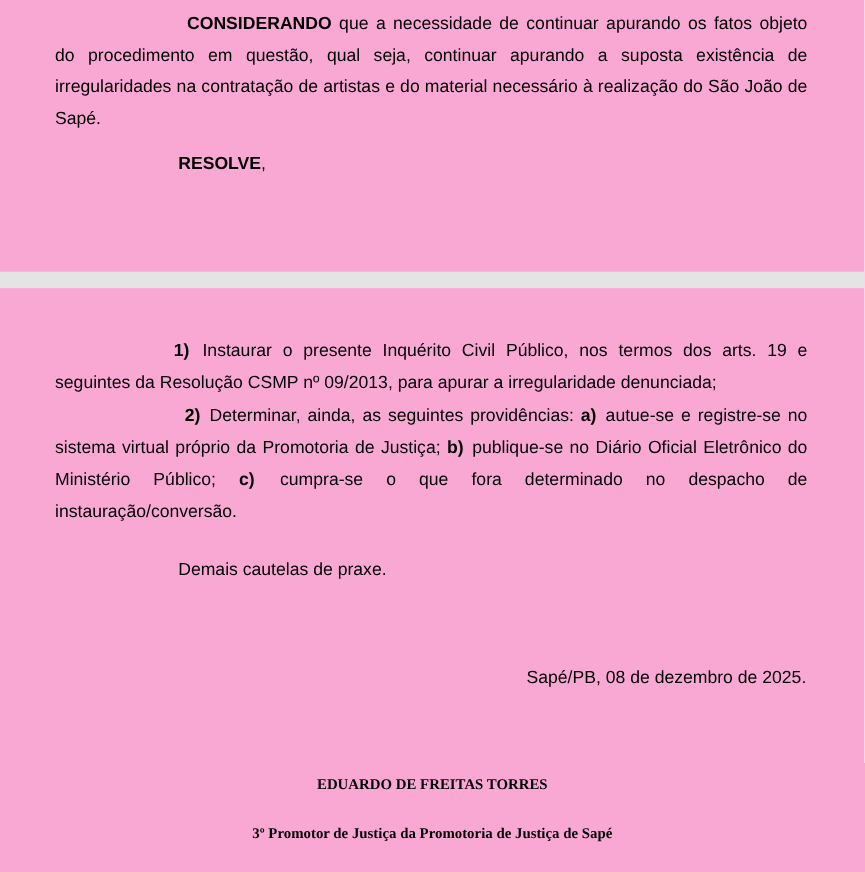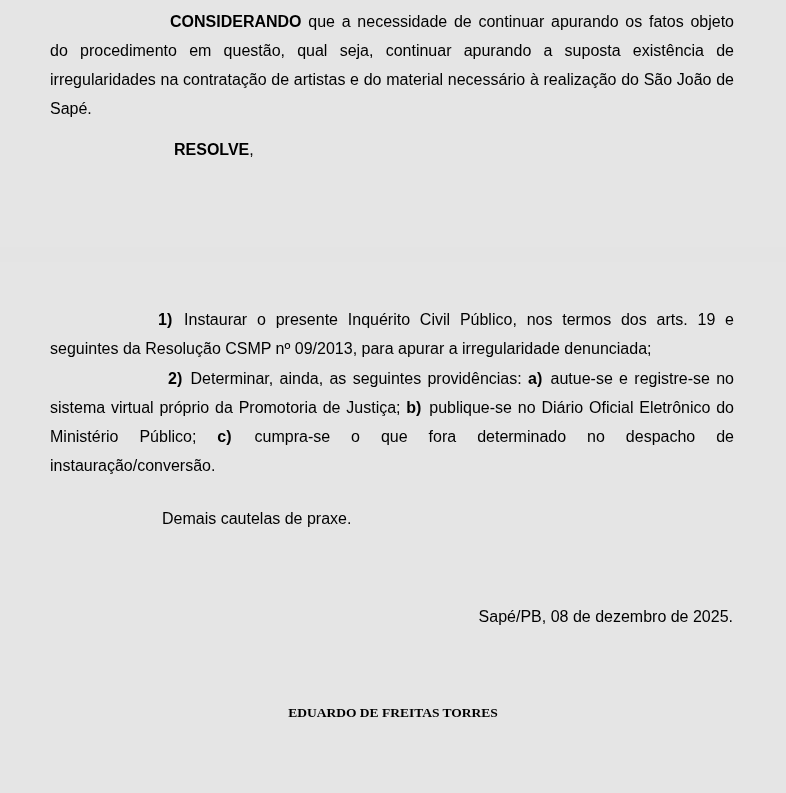--- a/index.html
+++ b/index.html
@@ -18,21 +18,21 @@
   .para {
     position: absolute;
     left: 50px;
     width: 684px;
     text-align: justify;
     text-align-last: left;
   }
   .para b, .inline-b { font-weight: bold; }
   .marker { font-weight: bold; margin-right: 2px; }
   .p-considerando { top: 7px; text-indent: 120px; }
-  .p-resolve { position: absolute; left: 174px; top: 135px; }
+  .p-resolve { position: absolute; left: 162px; top: 135px; }
   .redaction-bar {
     position: absolute;
     left: 0; top: 247px;
     width: 786px; height: 15px;
   }
   .p-item1 { top: 305px; text-indent: 108px; }
   .p-item2 { top: 364px; text-indent: 118px; }
   .p-closing { position: absolute; left: 162px; top: 504px; text-align: center; }
   .p-dateline {
     position: absolute;
@@ -48,32 +48,33 @@
     font-size: 13.5px;
     line-height: 16px;
     font-family: Liberation Serif, serif;
   }
   .sig-name { top: 705px; }
   .sig-title { top: 750px; }
 </style>
 </head>
 <body>
 
-<div class="page" style="background: #e5e5e5; color: rgb(0, 0, 0);">
+<div class="page" style="background: #f9a8d4; color: rgb(0, 0, 0);">
 
   <p class="para p-considerando"><b>CONSIDERANDO</b><span> que a necessidade de continuar apurando os fatos objeto do procedimento em questão, qual seja, continuar apurando a suposta existência de irregularidades na contratação de artistas e do material necessário à realização do São João de Sapé.</span></p>
 
   <p class="p-resolve"><b>RESOLVE</b><span>,</span></p>
 
   <div class="redaction-bar" style="background: rgb(228, 228, 228);"></div>
 
   <p class="para p-item1"><span class="marker">1)</span><span> Instaurar o presente Inquérito Civil Público, nos termos dos arts. 19 e seguintes da Resolução CSMP nº 09/2013, para apurar a irregularidade denunciada;</span></p>
 
   <p class="para p-item2"><span class="marker">2)</span><span> Determinar, ainda, as seguintes providências: </span><span class="marker">a)</span><span> autue-se e registre-se no sistema virtual próprio da Promotoria de Justiça; </span><span class="marker">b)</span><span> publique-se no Diário Oficial Eletrônico do Ministério Público; </span><span class="marker">c)</span><span> cumpra-se o que fora determinado no despacho de instauração/conversão.</span></p>
 
   <p class="p-closing">Demais cautelas de praxe.</p>
 
   <p class="p-dateline">Sapé/PB, 08 de dezembro de 2025.</p>
 
   <p class="sig sig-name">EDUARDO DE FREITAS TORRES</p>
 
+  <p class="sig sig-title">3º Promotor de Justiça da Promotoria de Justiça de Sapé</p>
 
 </div>
 
 </body></html>

